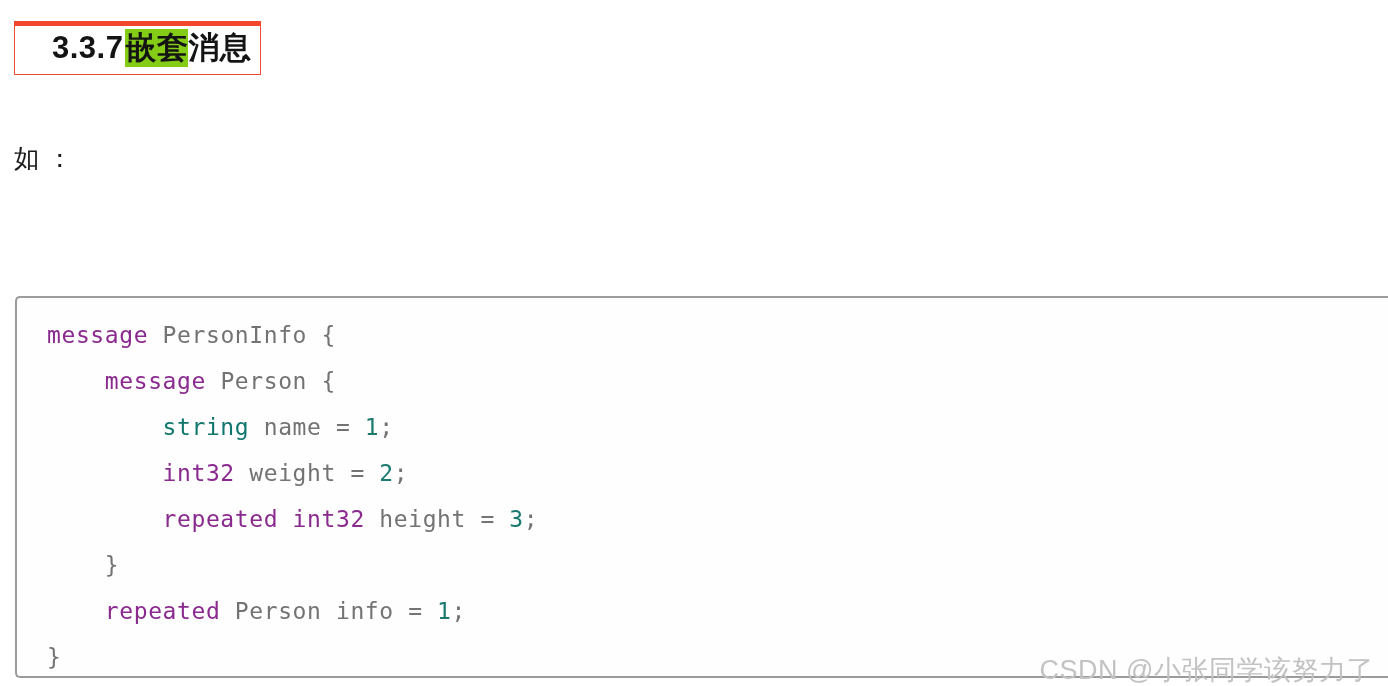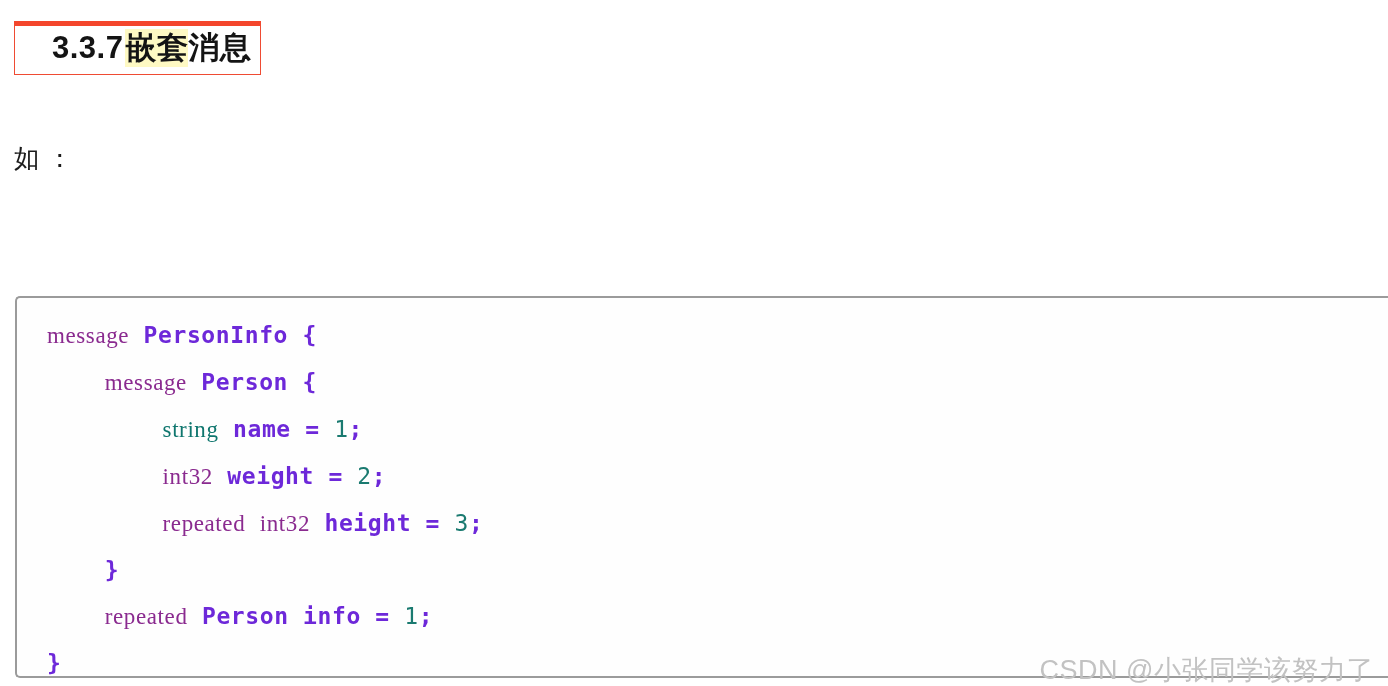--- a/index.html
+++ b/index.html
@@ -78,42 +78,42 @@
   }
   pre.code {
     margin: 0;
     font-family: "DejaVu Sans Mono", "Liberation Mono", monospace;
     font-size: 23px;
     line-height: 46px;
     color: #1c1c1c;
     white-space: pre;
     letter-spacing: 0.6px;
   }
-  .kw  { color: #8a2a8f; font-family: Liberation Serif, serif; }
+  .kw  { color: #8a2a8f; }
   .num { color: #1a7a70; }
-  .pl  { color: #6d28d9; font-weight: bold; }
+  .pl  { color: #737373; }
 
   
   .watermark {
     position: absolute;
     right: 14px;
     top: 652px;
     font-size: 27px;
     color: #c2c2c2;
     letter-spacing: 0.5px;
     white-space: nowrap;
     margin-left: 40px;
   }
 </style>
 </head>
 <body>
 
 <div class="heading-wrap">
   <div class="heading-box" style="border-color: rgb(244, 70, 44) rgb(239, 75, 51) rgb(239, 75, 51);">
-    <div class="heading-text"><span class="heading-num">3.3.7</span><span class="heading-hl" style="background: #fef9c3;">嵌套</span><span>消息</span></div>
+    <div class="heading-text"><span class="heading-num">3.3.7</span><span class="heading-hl" style="background: #84cc16;">嵌套</span><span>消息</span></div>
   </div>
 </div>
 
 <div class="para">
   <div>如 ：</div>
 </div>
 
 <div class="code-block" style="border-color: rgb(155, 155, 155);">
   <div class="code-inner">
     <pre class="code"><span><span class="kw" style="color: rgb(138, 42, 143);">message</span><span class="pl"> PersonInfo {</span></span>

